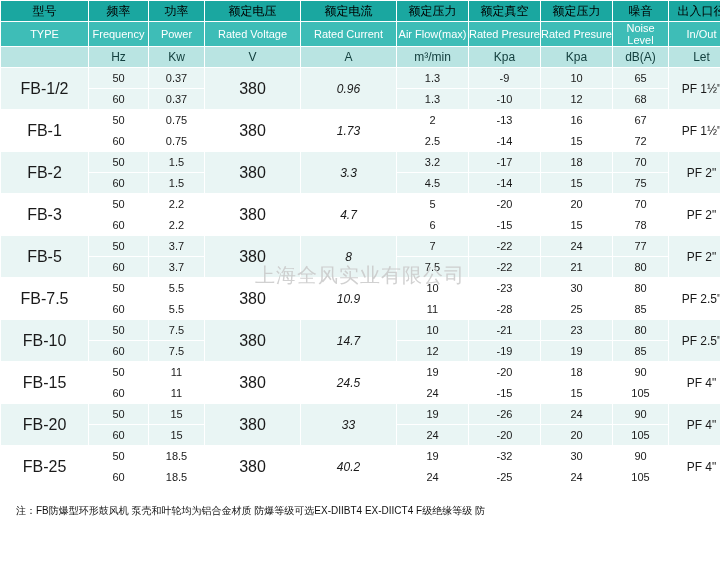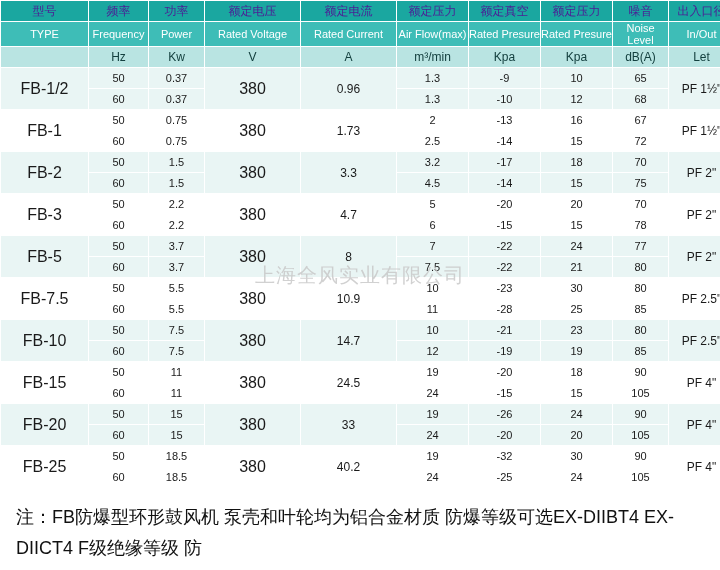--- a/index.html
+++ b/index.html
@@ -25,21 +25,21 @@
     border: 1px solid #ffffff;
     text-align: center;
     vertical-align: middle;
     padding: 0;
     height: 20px;
     font-weight: normal;
   }
   
   .hdr-cn td {
     background: #1aa7a0;
-    color: #4c1d95;
+    color: #000000;
     font-size: 12px;
     height: 21px;
   }
   .hdr-en td {
     background: #3ebdb7;
     color: #ffffff;
     font-size: 11px;
     height: 19px;
   }
   .hdr-unit td {
@@ -59,36 +59,37 @@
     font-size: 16px;
   }
   td.volt {
     font-size: 16px;
   }
   td.inout {
     font-size: 12px;
   }
   td.cur {
     font-size: 12px;
+    font-style: italic;
   }
   .watermark {
     position: absolute;
     left: 0;
     top: 262px;
     width: 720px;
     text-align: center;
     font-size: 20px;
     color: #c9c9c9;
     letter-spacing: 1px;
     pointer-events: none;
     opacity: 0.85;
   }
   .note {
     padding: 14px 16px 0 16px;
-    font-size: 18px;
+    font-size: 10px;
     line-height: 1.7;
     color: #111111;
   }
   .note .line {
     display: block;
   }
 </style>
 </head>
 <body>
 

